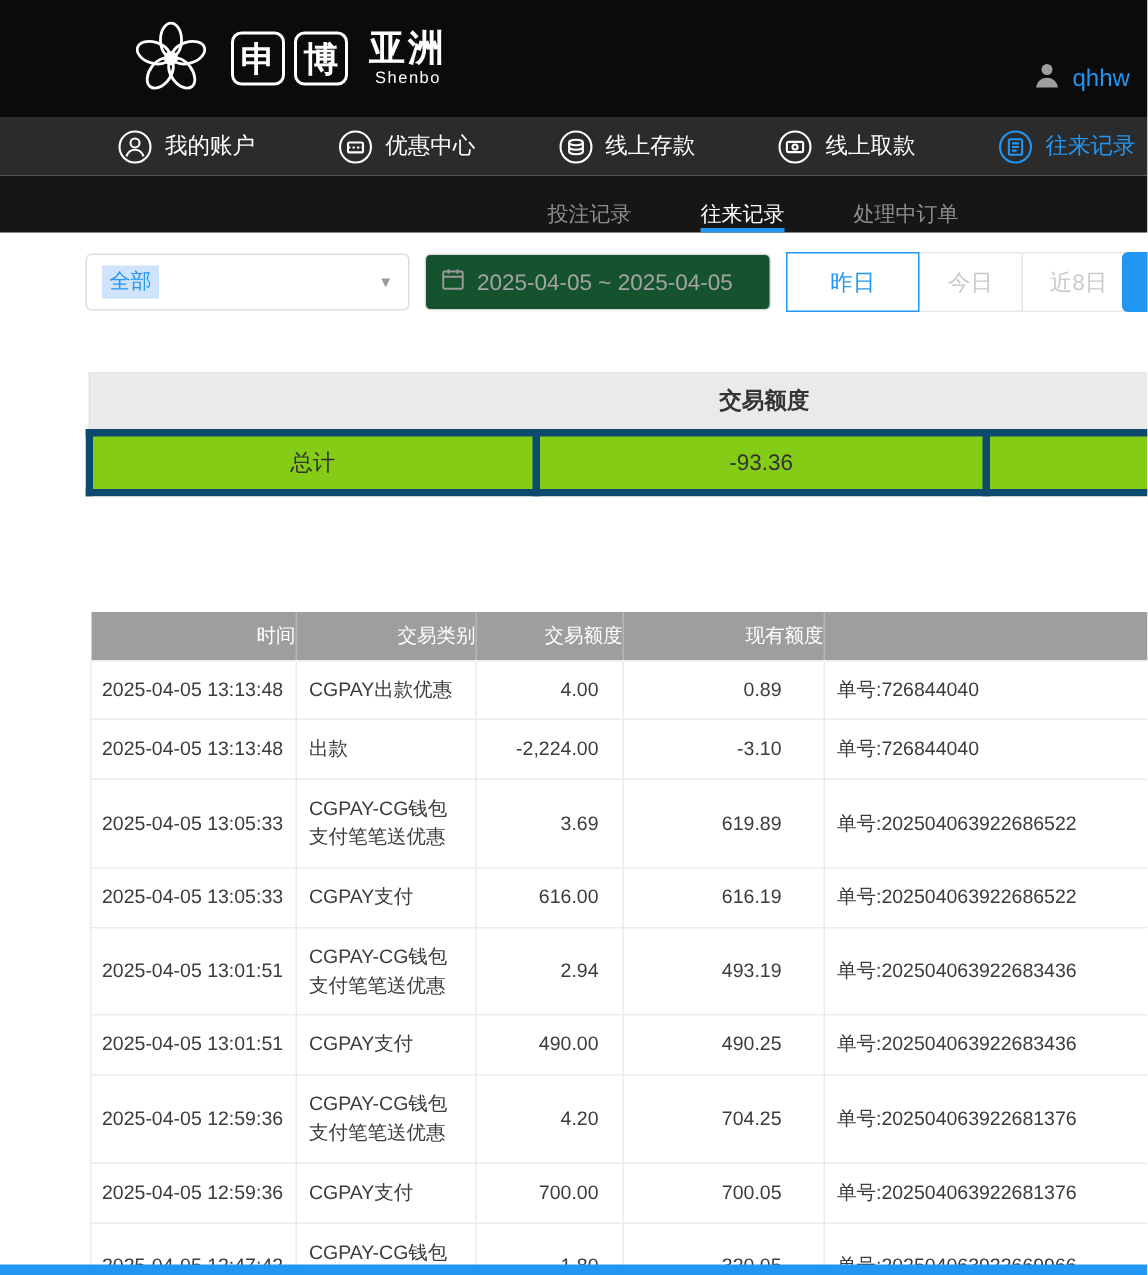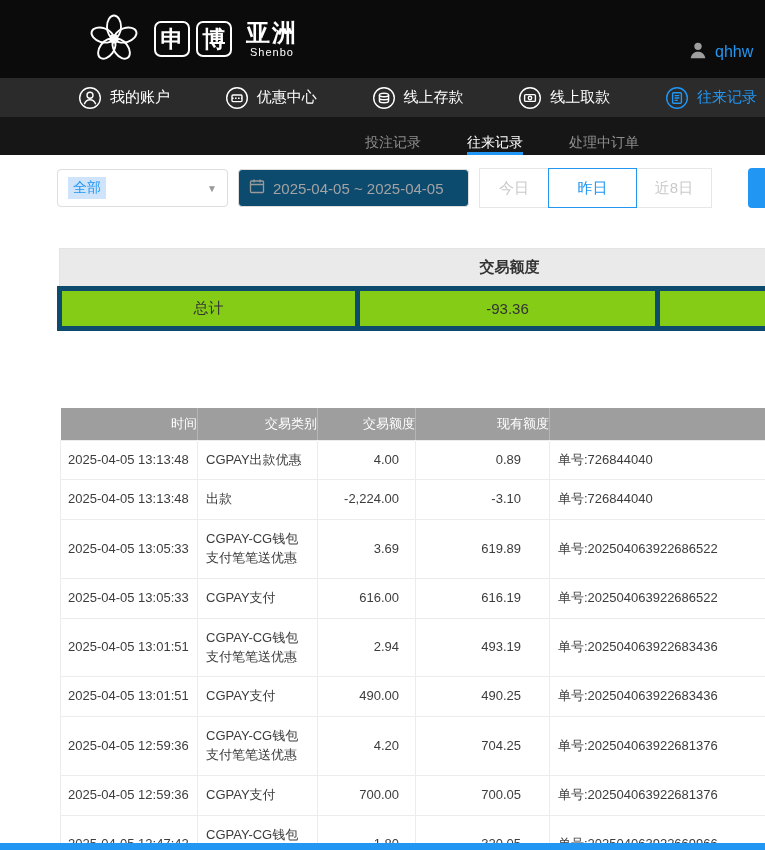--- a/index.html
+++ b/index.html
@@ -61,34 +61,34 @@
   }
   .subnav-item.active { color: #fff; border-bottom-color: #2196f3; }
 
   
   .filters {
     position: relative;
     margin: 13px 0 0 57px;
     display: flex; align-items: center; height: 40px;
   }
   .type-select {
-    width: 171px; height: 38px; border: 1px solid #ddd; border-radius: 4px;
+    width: 216px; height: 38px; border: 1px solid #ddd; border-radius: 4px;
     display: flex; align-items: center; padding: 0 10px; position: relative;
     background: #fff; cursor: pointer;
   }
   .type-select .sel-value {
     color: #2196f3; background: #cfe4fa; padding: 2px 5px; font-size: 14px;
   }
   .type-select .caret {
     position: absolute; right: 10px; color: #999; font-size: 10px;
   }
   .date-range {
     width: 231px; height: 38px; border: 1px solid #ddd; border-radius: 4px;
     display: flex; align-items: center; gap: 8px; padding: 0 10px;
-    margin-left: 10px; background: #0c4a6e; cursor: pointer;
+    margin-left: 10px; background: #14532d; cursor: pointer;
   }
   .date-range .date-text { color: #a3a3a3; font-size: 15px; white-space: nowrap; }
   .range-btns { display: flex; margin-left: 10px; }
   .range-btn {
     height: 40px; background: #fff; border: 1px solid #e6e6e6;
     color: #c9c9c9; font-size: 15px; cursor: pointer;
     display: flex; align-items: center; justify-content: center;
     font-family: inherit;
   }
   .range-btn + .range-btn { margin-left: -1px; }
@@ -242,22 +242,22 @@
   <div class="date-range">
     <span>
       <svg width="16" height="16" viewBox="0 0 16 16" fill="none" stroke="#9a9a9a" stroke-width="1.3">
         <rect x="1.5" y="3" width="13" height="11.5" rx="1"></rect>
         <path d="M1.5 6.5h13M5 1.5v3M11 1.5v3"></path>
       </svg>
     </span>
     <span class="date-text">2025-04-05 ~ 2025-04-05</span>
   </div>
   <div class="range-btns">
+    <button class="range-btn b1 active">昨日</button>
     <button class="range-btn b0">今日</button>
-    <button class="range-btn b1 active">昨日</button>
     <button class="range-btn b2">近8日</button>
   </div>
   <button class="partial-search-btn"></button>
 </div>
 
 <div class="summary-wrap">
   <table class="summary-table">
     <colgroup>
         <col style="width:298px">
         <col style="width:300px">

